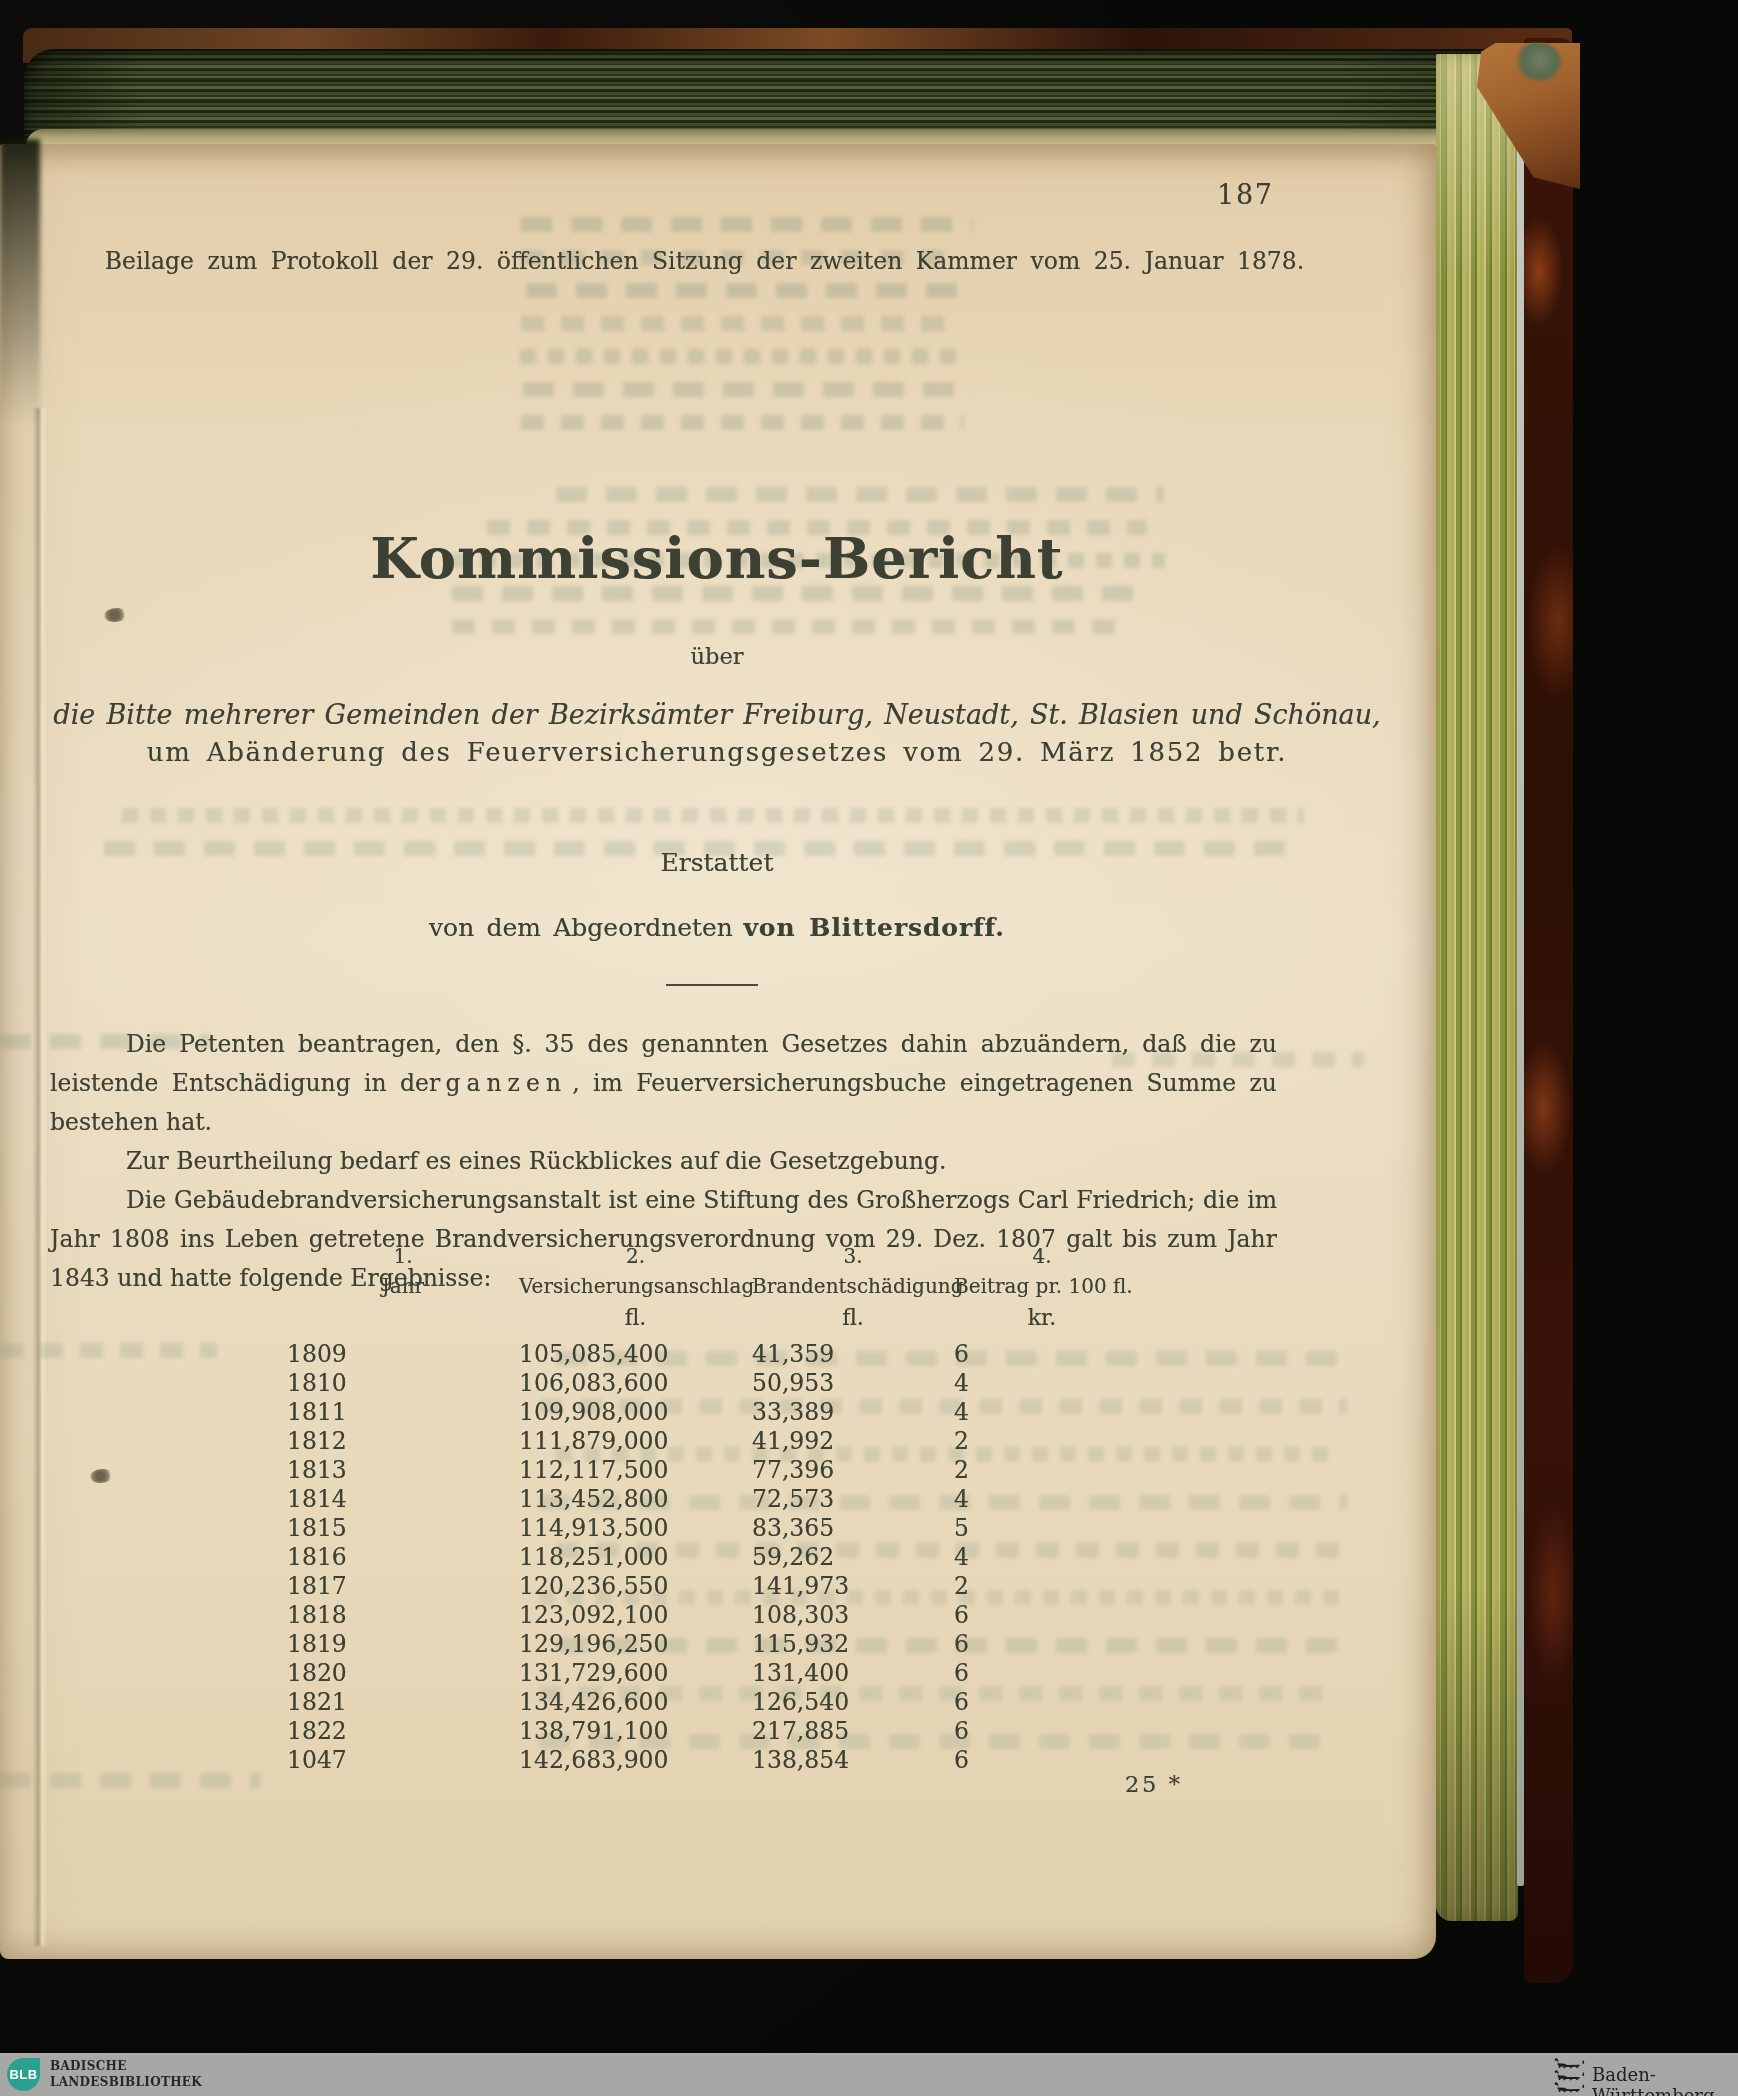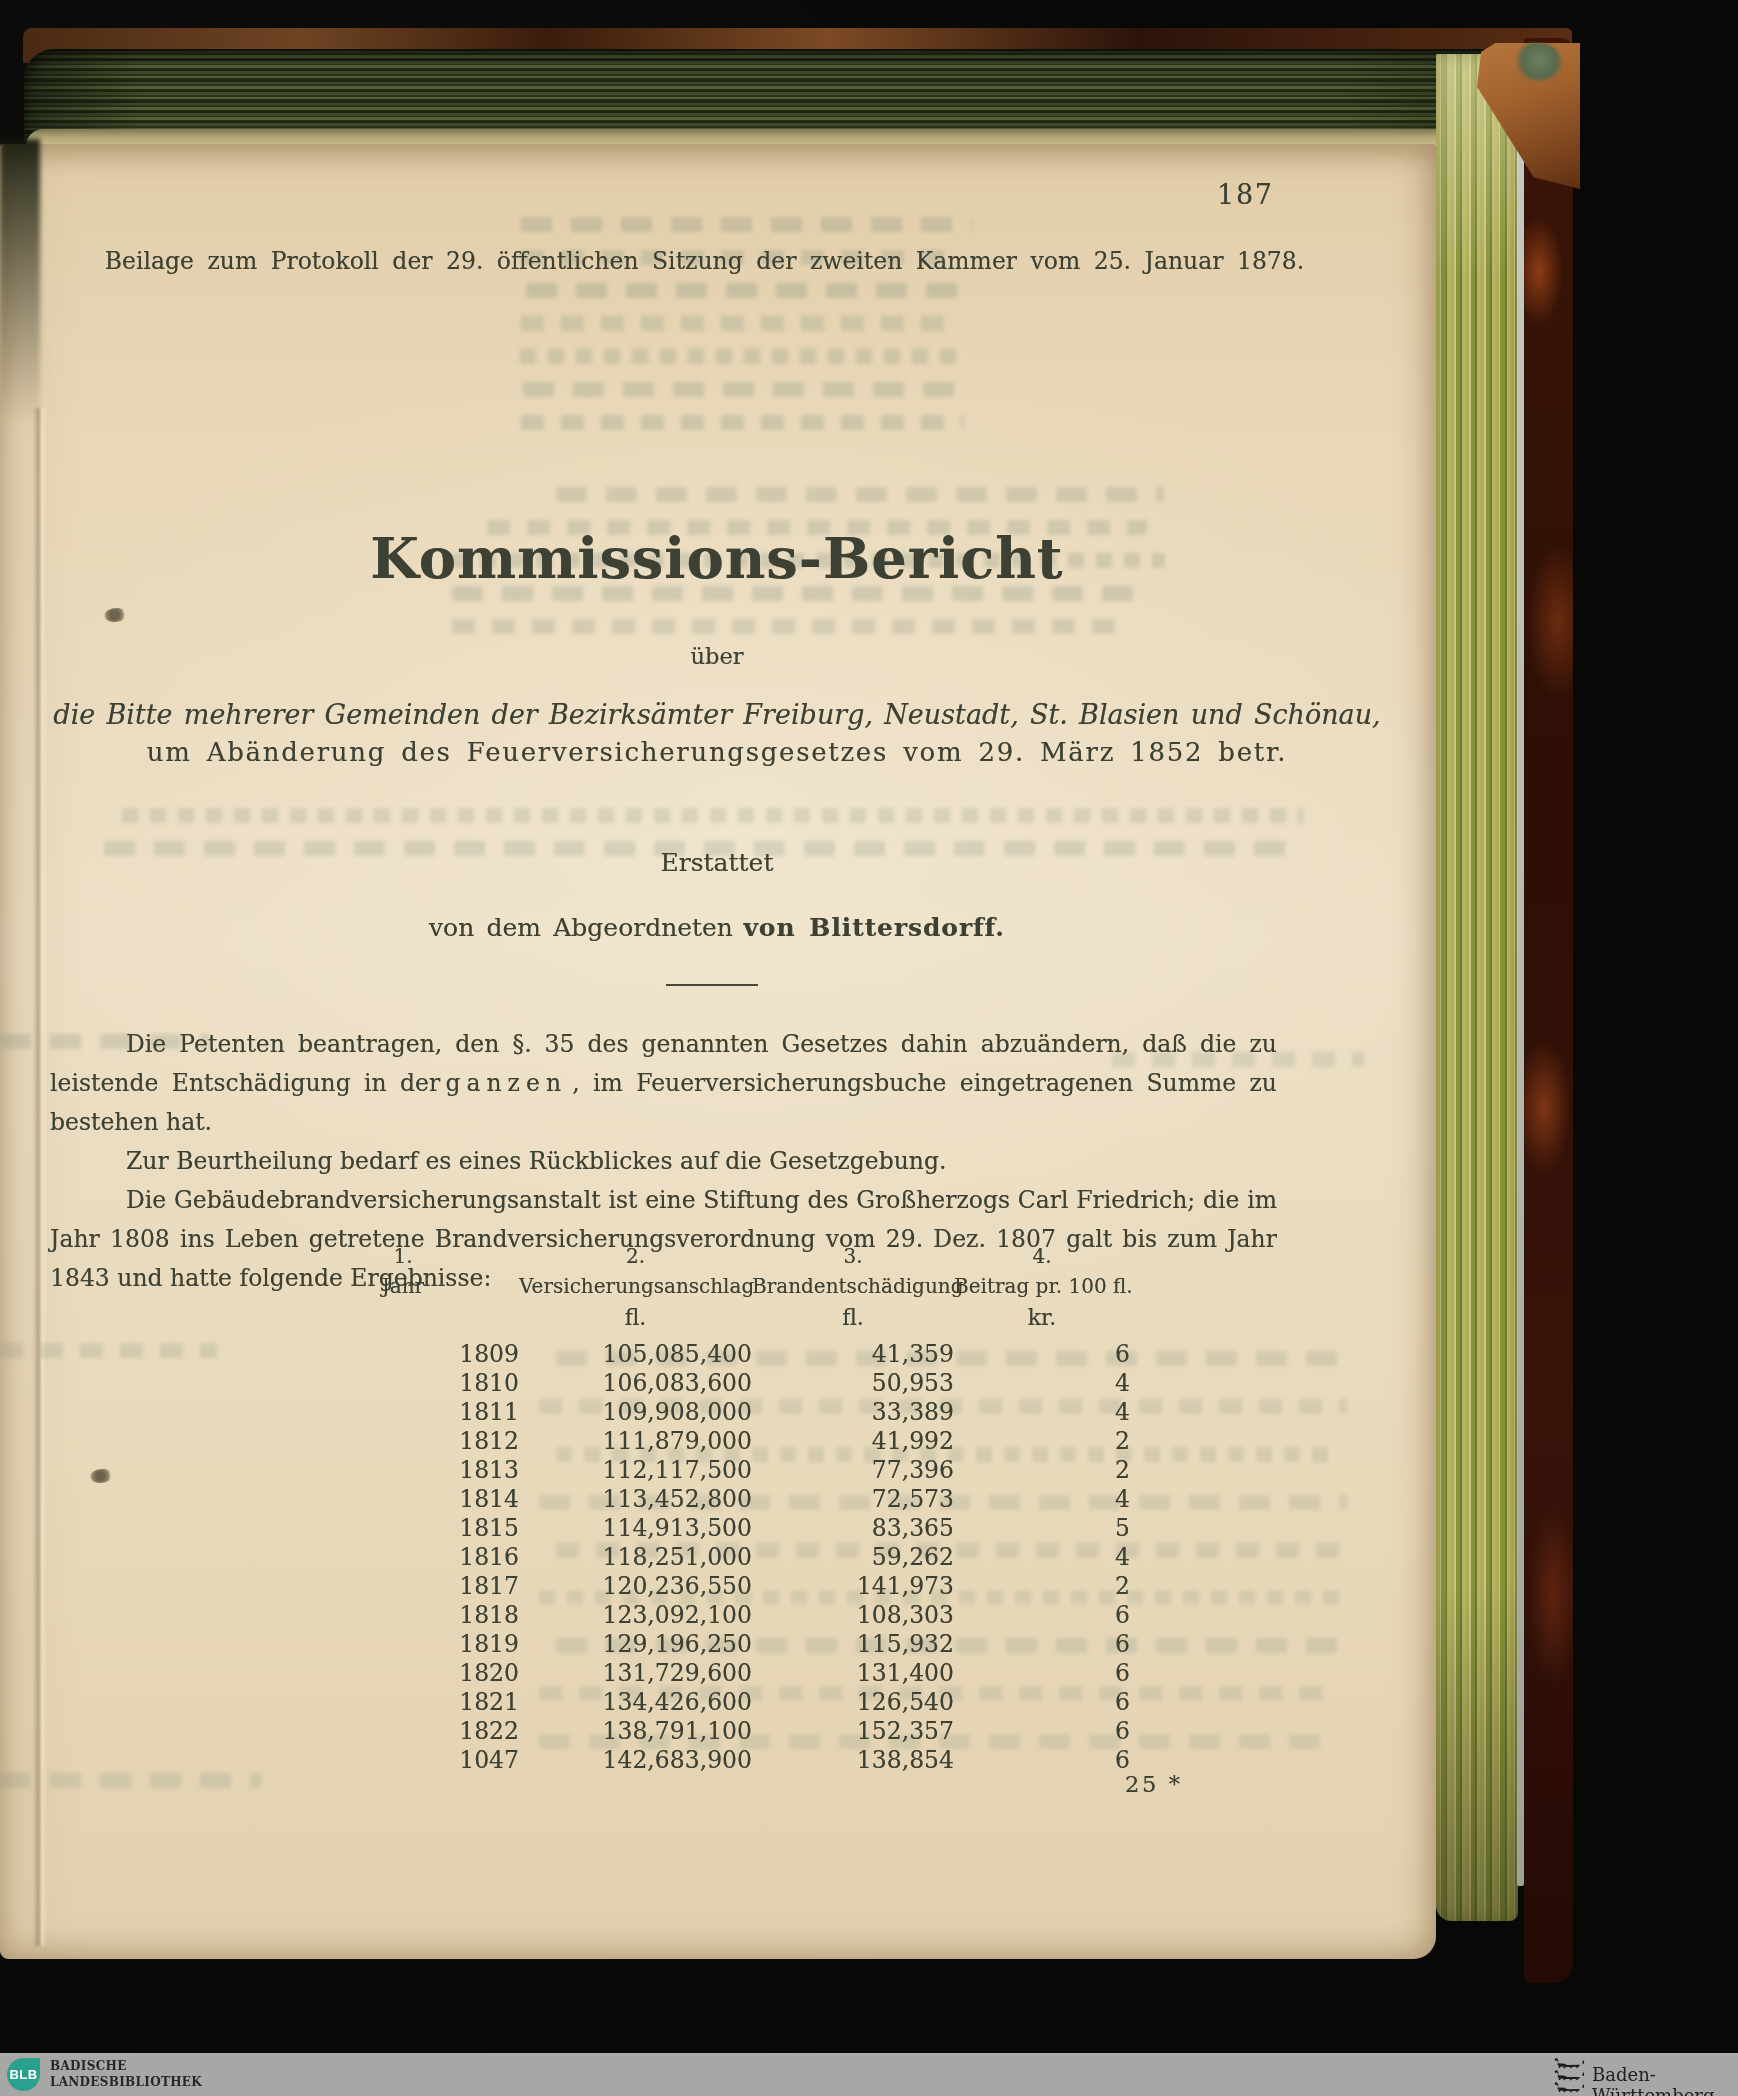--- a/index.html
+++ b/index.html
@@ -113,21 +113,21 @@
   .bodytext p{margin:0;text-indent:76px;}
   .sp-word{letter-spacing:6px;margin:0 5.2px;}
 
   .tbl-header{left:287px;top:1244px;width:843px;display:grid;grid-template-columns:232px 233px 202px 176px;}
   .hcol{text-align:center;}
   .hcol .num{height:29.5px;font-size:20px;}
   .hcol .nm{height:31px;font-size:20px;white-space:nowrap;}
   .hcol .unit{height:35px;font-size:22px;}
   .tbl-body{left:287px;top:1340px;width:843px;}
   .trow{display:grid;grid-template-columns:232px 233px 202px 176px;height:29px;}
-  .trow div{text-align:right;font-size:23.5px;}
+  .trow div{text-align:left;font-size:23.5px;}
   .sig-mark{left:1125px;top:1771px;font-size:22.6px;letter-spacing:2.6px;}
 
   
   .footer-bar{
     left:0;top:2053px;width:1738px;height:43px;background:#a7a7a5;
     box-shadow:inset 0 1.7px 0 rgba(255,255,255,.08);
     font-family:"Liberation Sans", sans-serif;
   }
   .blb-logo{
     left:7px;top:2058px;width:33px;height:33px;background:#2aa18f;
@@ -304,21 +304,21 @@
   </div>
     <div class="trow">
     <div>1821</div>
     <div>134,426,600</div>
     <div>126,540</div>
     <div>6</div>
   </div>
     <div class="trow">
     <div>1822</div>
     <div>138,791,100</div>
-    <div>152,357</div>
+    <div>217,885</div>
     <div>6</div>
   </div>
     <div class="trow">
     <div>1047</div>
     <div>142,683,900</div>
     <div>138,854</div>
     <div>6</div>
   </div>
   </div>
 

